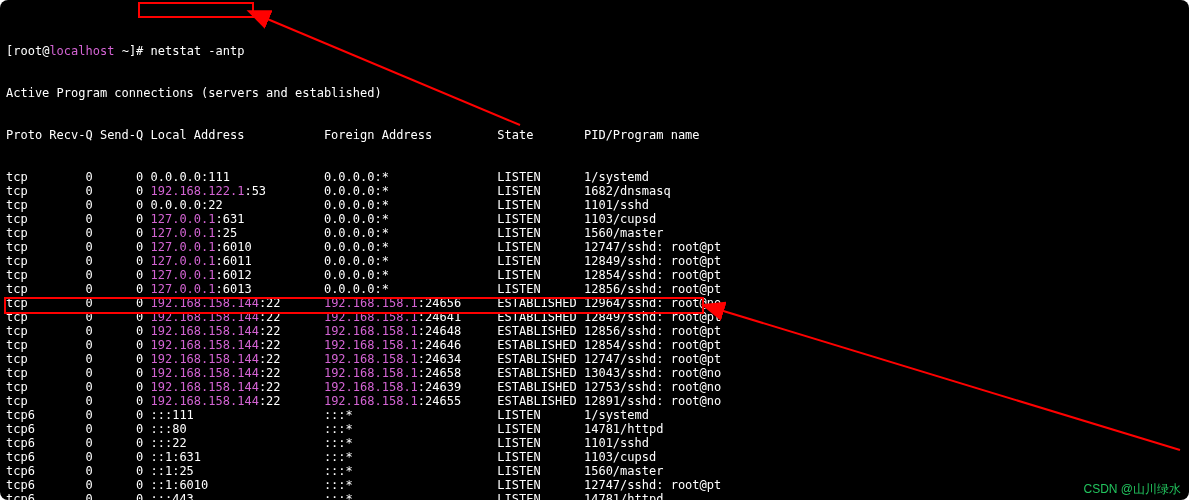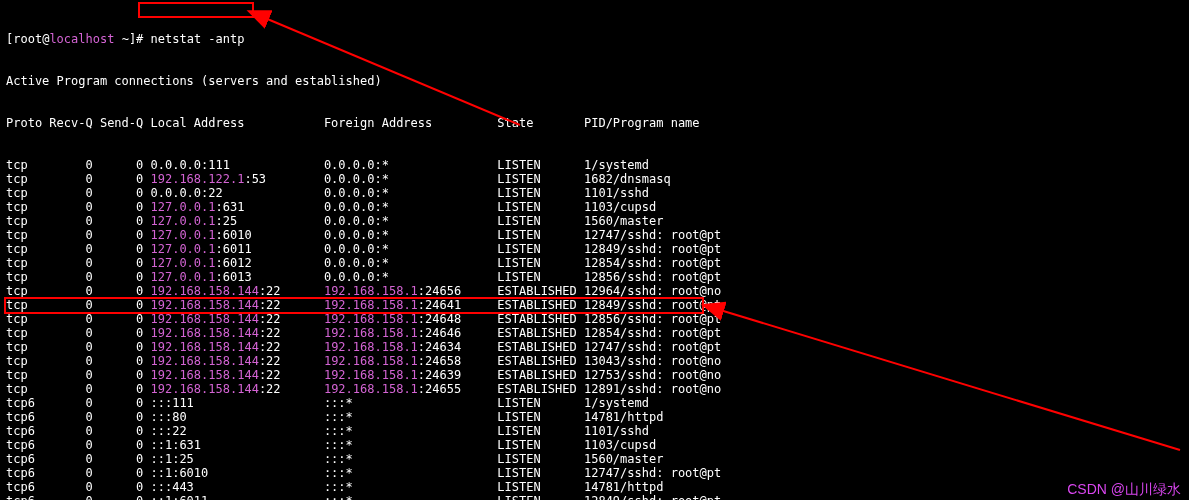--- a/index.html
+++ b/index.html
@@ -1,20 +1,20 @@
 <!DOCTYPE html>
 <html><head>
 <meta charset="utf-8">
 <style>
   html,body{margin:0;padding:0;background:#fff;width:1189px;height:500px;overflow:hidden;}
-  .term{position:relative;background:#000;color:#fff;font-family:Consolas,Monaco,monospace;font-size:12px;line-height:14px;padding:4px 6px;width:1189px;height:500px;box-sizing:border-box;white-space:pre;}
+  .term{position:relative;background:#000;color:#fff;font-family:Consolas,Monaco,monospace;font-size:12px;line-height:14px;padding:16px 6px;width:1189px;height:500px;box-sizing:border-box;white-space:pre;border-radius:8px;}
   .line{height:14px;}
   .mag{color:#d464d4;}
   .box{position:absolute;border:2px solid #f00;box-sizing:border-box;pointer-events:none;}
-  .watermark{position:absolute;right:8px;bottom:4px;font-family:Arial,sans-serif;font-size:14px;color:#d946ef;}
+  .watermark{position:absolute;right:8px;bottom:4px;font-family:Arial,sans-serif;font-size:12px;color:#22c55e;}
   .arrow{position:absolute;pointer-events:none;}
 </style>
 </head>
 <body>
 
 <div class="term">
   <div class="line">[<span>root</span>@<span class="mag">localhost</span> <span>~</span>]# <span>netstat -antp</span></div>
   <div class="line">Active Program connections (servers and established)</div>
   <div class="line" id="hdr">Proto Recv-Q Send-Q Local Address           Foreign Address         State       PID/Program name</div>
   <div id="rows"><div class="line">tcp&nbsp;&nbsp;&nbsp;&nbsp;&nbsp;&nbsp;&nbsp;&nbsp;0&nbsp;&nbsp;&nbsp;&nbsp;&nbsp;&nbsp;0&nbsp;0.0.0.0:111&nbsp;&nbsp;&nbsp;&nbsp;&nbsp;&nbsp;&nbsp;&nbsp;&nbsp;&nbsp;&nbsp;&nbsp;&nbsp;0.0.0.0:*&nbsp;&nbsp;&nbsp;&nbsp;&nbsp;&nbsp;&nbsp;&nbsp;&nbsp;&nbsp;&nbsp;&nbsp;&nbsp;&nbsp;&nbsp;LISTEN&nbsp;&nbsp;&nbsp;&nbsp;&nbsp;&nbsp;1/systemd</div><div class="line">tcp&nbsp;&nbsp;&nbsp;&nbsp;&nbsp;&nbsp;&nbsp;&nbsp;0&nbsp;&nbsp;&nbsp;&nbsp;&nbsp;&nbsp;0&nbsp;<span class="mag">192.168.122.1</span>:53&nbsp;&nbsp;&nbsp;&nbsp;&nbsp;&nbsp;&nbsp;&nbsp;0.0.0.0:*&nbsp;&nbsp;&nbsp;&nbsp;&nbsp;&nbsp;&nbsp;&nbsp;&nbsp;&nbsp;&nbsp;&nbsp;&nbsp;&nbsp;&nbsp;LISTEN&nbsp;&nbsp;&nbsp;&nbsp;&nbsp;&nbsp;1682/dnsmasq</div><div class="line">tcp&nbsp;&nbsp;&nbsp;&nbsp;&nbsp;&nbsp;&nbsp;&nbsp;0&nbsp;&nbsp;&nbsp;&nbsp;&nbsp;&nbsp;0&nbsp;0.0.0.0:22&nbsp;&nbsp;&nbsp;&nbsp;&nbsp;&nbsp;&nbsp;&nbsp;&nbsp;&nbsp;&nbsp;&nbsp;&nbsp;&nbsp;0.0.0.0:*&nbsp;&nbsp;&nbsp;&nbsp;&nbsp;&nbsp;&nbsp;&nbsp;&nbsp;&nbsp;&nbsp;&nbsp;&nbsp;&nbsp;&nbsp;LISTEN&nbsp;&nbsp;&nbsp;&nbsp;&nbsp;&nbsp;1101/sshd</div><div class="line">tcp&nbsp;&nbsp;&nbsp;&nbsp;&nbsp;&nbsp;&nbsp;&nbsp;0&nbsp;&nbsp;&nbsp;&nbsp;&nbsp;&nbsp;0&nbsp;<span class="mag">127.0.0.1</span>:631&nbsp;&nbsp;&nbsp;&nbsp;&nbsp;&nbsp;&nbsp;&nbsp;&nbsp;&nbsp;&nbsp;0.0.0.0:*&nbsp;&nbsp;&nbsp;&nbsp;&nbsp;&nbsp;&nbsp;&nbsp;&nbsp;&nbsp;&nbsp;&nbsp;&nbsp;&nbsp;&nbsp;LISTEN&nbsp;&nbsp;&nbsp;&nbsp;&nbsp;&nbsp;1103/cupsd</div><div class="line">tcp&nbsp;&nbsp;&nbsp;&nbsp;&nbsp;&nbsp;&nbsp;&nbsp;0&nbsp;&nbsp;&nbsp;&nbsp;&nbsp;&nbsp;0&nbsp;<span class="mag">127.0.0.1</span>:25&nbsp;&nbsp;&nbsp;&nbsp;&nbsp;&nbsp;&nbsp;&nbsp;&nbsp;&nbsp;&nbsp;&nbsp;0.0.0.0:*&nbsp;&nbsp;&nbsp;&nbsp;&nbsp;&nbsp;&nbsp;&nbsp;&nbsp;&nbsp;&nbsp;&nbsp;&nbsp;&nbsp;&nbsp;LISTEN&nbsp;&nbsp;&nbsp;&nbsp;&nbsp;&nbsp;1560/master</div><div class="line">tcp&nbsp;&nbsp;&nbsp;&nbsp;&nbsp;&nbsp;&nbsp;&nbsp;0&nbsp;&nbsp;&nbsp;&nbsp;&nbsp;&nbsp;0&nbsp;<span class="mag">127.0.0.1</span>:6010&nbsp;&nbsp;&nbsp;&nbsp;&nbsp;&nbsp;&nbsp;&nbsp;&nbsp;&nbsp;0.0.0.0:*&nbsp;&nbsp;&nbsp;&nbsp;&nbsp;&nbsp;&nbsp;&nbsp;&nbsp;&nbsp;&nbsp;&nbsp;&nbsp;&nbsp;&nbsp;LISTEN&nbsp;&nbsp;&nbsp;&nbsp;&nbsp;&nbsp;12747/sshd: root@pt</div><div class="line">tcp&nbsp;&nbsp;&nbsp;&nbsp;&nbsp;&nbsp;&nbsp;&nbsp;0&nbsp;&nbsp;&nbsp;&nbsp;&nbsp;&nbsp;0&nbsp;<span class="mag">127.0.0.1</span>:6011&nbsp;&nbsp;&nbsp;&nbsp;&nbsp;&nbsp;&nbsp;&nbsp;&nbsp;&nbsp;0.0.0.0:*&nbsp;&nbsp;&nbsp;&nbsp;&nbsp;&nbsp;&nbsp;&nbsp;&nbsp;&nbsp;&nbsp;&nbsp;&nbsp;&nbsp;&nbsp;LISTEN&nbsp;&nbsp;&nbsp;&nbsp;&nbsp;&nbsp;12849/sshd: root@pt</div><div class="line">tcp&nbsp;&nbsp;&nbsp;&nbsp;&nbsp;&nbsp;&nbsp;&nbsp;0&nbsp;&nbsp;&nbsp;&nbsp;&nbsp;&nbsp;0&nbsp;<span class="mag">127.0.0.1</span>:6012&nbsp;&nbsp;&nbsp;&nbsp;&nbsp;&nbsp;&nbsp;&nbsp;&nbsp;&nbsp;0.0.0.0:*&nbsp;&nbsp;&nbsp;&nbsp;&nbsp;&nbsp;&nbsp;&nbsp;&nbsp;&nbsp;&nbsp;&nbsp;&nbsp;&nbsp;&nbsp;LISTEN&nbsp;&nbsp;&nbsp;&nbsp;&nbsp;&nbsp;12854/sshd: root@pt</div><div class="line">tcp&nbsp;&nbsp;&nbsp;&nbsp;&nbsp;&nbsp;&nbsp;&nbsp;0&nbsp;&nbsp;&nbsp;&nbsp;&nbsp;&nbsp;0&nbsp;<span class="mag">127.0.0.1</span>:6013&nbsp;&nbsp;&nbsp;&nbsp;&nbsp;&nbsp;&nbsp;&nbsp;&nbsp;&nbsp;0.0.0.0:*&nbsp;&nbsp;&nbsp;&nbsp;&nbsp;&nbsp;&nbsp;&nbsp;&nbsp;&nbsp;&nbsp;&nbsp;&nbsp;&nbsp;&nbsp;LISTEN&nbsp;&nbsp;&nbsp;&nbsp;&nbsp;&nbsp;12856/sshd: root@pt</div><div class="line">tcp&nbsp;&nbsp;&nbsp;&nbsp;&nbsp;&nbsp;&nbsp;&nbsp;0&nbsp;&nbsp;&nbsp;&nbsp;&nbsp;&nbsp;0&nbsp;<span class="mag">192.168.158.144</span>:22&nbsp;&nbsp;&nbsp;&nbsp;&nbsp;&nbsp;<span class="mag">192.168.158.1</span>:24656&nbsp;&nbsp;&nbsp;&nbsp;&nbsp;ESTABLISHED&nbsp;12964/sshd: root@no</div><div class="line">tcp&nbsp;&nbsp;&nbsp;&nbsp;&nbsp;&nbsp;&nbsp;&nbsp;0&nbsp;&nbsp;&nbsp;&nbsp;&nbsp;&nbsp;0&nbsp;<span class="mag">192.168.158.144</span>:22&nbsp;&nbsp;&nbsp;&nbsp;&nbsp;&nbsp;<span class="mag">192.168.158.1</span>:24641&nbsp;&nbsp;&nbsp;&nbsp;&nbsp;ESTABLISHED&nbsp;12849/sshd: root@pt</div><div class="line">tcp&nbsp;&nbsp;&nbsp;&nbsp;&nbsp;&nbsp;&nbsp;&nbsp;0&nbsp;&nbsp;&nbsp;&nbsp;&nbsp;&nbsp;0&nbsp;<span class="mag">192.168.158.144</span>:22&nbsp;&nbsp;&nbsp;&nbsp;&nbsp;&nbsp;<span class="mag">192.168.158.1</span>:24648&nbsp;&nbsp;&nbsp;&nbsp;&nbsp;ESTABLISHED&nbsp;12856/sshd: root@pt</div><div class="line">tcp&nbsp;&nbsp;&nbsp;&nbsp;&nbsp;&nbsp;&nbsp;&nbsp;0&nbsp;&nbsp;&nbsp;&nbsp;&nbsp;&nbsp;0&nbsp;<span class="mag">192.168.158.144</span>:22&nbsp;&nbsp;&nbsp;&nbsp;&nbsp;&nbsp;<span class="mag">192.168.158.1</span>:24646&nbsp;&nbsp;&nbsp;&nbsp;&nbsp;ESTABLISHED&nbsp;12854/sshd: root@pt</div><div class="line">tcp&nbsp;&nbsp;&nbsp;&nbsp;&nbsp;&nbsp;&nbsp;&nbsp;0&nbsp;&nbsp;&nbsp;&nbsp;&nbsp;&nbsp;0&nbsp;<span class="mag">192.168.158.144</span>:22&nbsp;&nbsp;&nbsp;&nbsp;&nbsp;&nbsp;<span class="mag">192.168.158.1</span>:24634&nbsp;&nbsp;&nbsp;&nbsp;&nbsp;ESTABLISHED&nbsp;12747/sshd: root@pt</div><div class="line">tcp&nbsp;&nbsp;&nbsp;&nbsp;&nbsp;&nbsp;&nbsp;&nbsp;0&nbsp;&nbsp;&nbsp;&nbsp;&nbsp;&nbsp;0&nbsp;<span class="mag">192.168.158.144</span>:22&nbsp;&nbsp;&nbsp;&nbsp;&nbsp;&nbsp;<span class="mag">192.168.158.1</span>:24658&nbsp;&nbsp;&nbsp;&nbsp;&nbsp;ESTABLISHED&nbsp;13043/sshd: root@no</div><div class="line">tcp&nbsp;&nbsp;&nbsp;&nbsp;&nbsp;&nbsp;&nbsp;&nbsp;0&nbsp;&nbsp;&nbsp;&nbsp;&nbsp;&nbsp;0&nbsp;<span class="mag">192.168.158.144</span>:22&nbsp;&nbsp;&nbsp;&nbsp;&nbsp;&nbsp;<span class="mag">192.168.158.1</span>:24639&nbsp;&nbsp;&nbsp;&nbsp;&nbsp;ESTABLISHED&nbsp;12753/sshd: root@no</div><div class="line">tcp&nbsp;&nbsp;&nbsp;&nbsp;&nbsp;&nbsp;&nbsp;&nbsp;0&nbsp;&nbsp;&nbsp;&nbsp;&nbsp;&nbsp;0&nbsp;<span class="mag">192.168.158.144</span>:22&nbsp;&nbsp;&nbsp;&nbsp;&nbsp;&nbsp;<span class="mag">192.168.158.1</span>:24655&nbsp;&nbsp;&nbsp;&nbsp;&nbsp;ESTABLISHED&nbsp;12891/sshd: root@no</div><div class="line">tcp6&nbsp;&nbsp;&nbsp;&nbsp;&nbsp;&nbsp;&nbsp;0&nbsp;&nbsp;&nbsp;&nbsp;&nbsp;&nbsp;0&nbsp;:::111&nbsp;&nbsp;&nbsp;&nbsp;&nbsp;&nbsp;&nbsp;&nbsp;&nbsp;&nbsp;&nbsp;&nbsp;&nbsp;&nbsp;&nbsp;&nbsp;&nbsp;&nbsp;:::*&nbsp;&nbsp;&nbsp;&nbsp;&nbsp;&nbsp;&nbsp;&nbsp;&nbsp;&nbsp;&nbsp;&nbsp;&nbsp;&nbsp;&nbsp;&nbsp;&nbsp;&nbsp;&nbsp;&nbsp;LISTEN&nbsp;&nbsp;&nbsp;&nbsp;&nbsp;&nbsp;1/systemd</div><div class="line">tcp6&nbsp;&nbsp;&nbsp;&nbsp;&nbsp;&nbsp;&nbsp;0&nbsp;&nbsp;&nbsp;&nbsp;&nbsp;&nbsp;0&nbsp;:::80&nbsp;&nbsp;&nbsp;&nbsp;&nbsp;&nbsp;&nbsp;&nbsp;&nbsp;&nbsp;&nbsp;&nbsp;&nbsp;&nbsp;&nbsp;&nbsp;&nbsp;&nbsp;&nbsp;:::*&nbsp;&nbsp;&nbsp;&nbsp;&nbsp;&nbsp;&nbsp;&nbsp;&nbsp;&nbsp;&nbsp;&nbsp;&nbsp;&nbsp;&nbsp;&nbsp;&nbsp;&nbsp;&nbsp;&nbsp;LISTEN&nbsp;&nbsp;&nbsp;&nbsp;&nbsp;&nbsp;14781/httpd</div><div class="line">tcp6&nbsp;&nbsp;&nbsp;&nbsp;&nbsp;&nbsp;&nbsp;0&nbsp;&nbsp;&nbsp;&nbsp;&nbsp;&nbsp;0&nbsp;:::22&nbsp;&nbsp;&nbsp;&nbsp;&nbsp;&nbsp;&nbsp;&nbsp;&nbsp;&nbsp;&nbsp;&nbsp;&nbsp;&nbsp;&nbsp;&nbsp;&nbsp;&nbsp;&nbsp;:::*&nbsp;&nbsp;&nbsp;&nbsp;&nbsp;&nbsp;&nbsp;&nbsp;&nbsp;&nbsp;&nbsp;&nbsp;&nbsp;&nbsp;&nbsp;&nbsp;&nbsp;&nbsp;&nbsp;&nbsp;LISTEN&nbsp;&nbsp;&nbsp;&nbsp;&nbsp;&nbsp;1101/sshd</div><div class="line">tcp6&nbsp;&nbsp;&nbsp;&nbsp;&nbsp;&nbsp;&nbsp;0&nbsp;&nbsp;&nbsp;&nbsp;&nbsp;&nbsp;0&nbsp;::1:631&nbsp;&nbsp;&nbsp;&nbsp;&nbsp;&nbsp;&nbsp;&nbsp;&nbsp;&nbsp;&nbsp;&nbsp;&nbsp;&nbsp;&nbsp;&nbsp;&nbsp;:::*&nbsp;&nbsp;&nbsp;&nbsp;&nbsp;&nbsp;&nbsp;&nbsp;&nbsp;&nbsp;&nbsp;&nbsp;&nbsp;&nbsp;&nbsp;&nbsp;&nbsp;&nbsp;&nbsp;&nbsp;LISTEN&nbsp;&nbsp;&nbsp;&nbsp;&nbsp;&nbsp;1103/cupsd</div><div class="line">tcp6&nbsp;&nbsp;&nbsp;&nbsp;&nbsp;&nbsp;&nbsp;0&nbsp;&nbsp;&nbsp;&nbsp;&nbsp;&nbsp;0&nbsp;::1:25&nbsp;&nbsp;&nbsp;&nbsp;&nbsp;&nbsp;&nbsp;&nbsp;&nbsp;&nbsp;&nbsp;&nbsp;&nbsp;&nbsp;&nbsp;&nbsp;&nbsp;&nbsp;:::*&nbsp;&nbsp;&nbsp;&nbsp;&nbsp;&nbsp;&nbsp;&nbsp;&nbsp;&nbsp;&nbsp;&nbsp;&nbsp;&nbsp;&nbsp;&nbsp;&nbsp;&nbsp;&nbsp;&nbsp;LISTEN&nbsp;&nbsp;&nbsp;&nbsp;&nbsp;&nbsp;1560/master</div><div class="line">tcp6&nbsp;&nbsp;&nbsp;&nbsp;&nbsp;&nbsp;&nbsp;0&nbsp;&nbsp;&nbsp;&nbsp;&nbsp;&nbsp;0&nbsp;::1:6010&nbsp;&nbsp;&nbsp;&nbsp;&nbsp;&nbsp;&nbsp;&nbsp;&nbsp;&nbsp;&nbsp;&nbsp;&nbsp;&nbsp;&nbsp;&nbsp;:::*&nbsp;&nbsp;&nbsp;&nbsp;&nbsp;&nbsp;&nbsp;&nbsp;&nbsp;&nbsp;&nbsp;&nbsp;&nbsp;&nbsp;&nbsp;&nbsp;&nbsp;&nbsp;&nbsp;&nbsp;LISTEN&nbsp;&nbsp;&nbsp;&nbsp;&nbsp;&nbsp;12747/sshd: root@pt</div><div class="line">tcp6&nbsp;&nbsp;&nbsp;&nbsp;&nbsp;&nbsp;&nbsp;0&nbsp;&nbsp;&nbsp;&nbsp;&nbsp;&nbsp;0&nbsp;:::443&nbsp;&nbsp;&nbsp;&nbsp;&nbsp;&nbsp;&nbsp;&nbsp;&nbsp;&nbsp;&nbsp;&nbsp;&nbsp;&nbsp;&nbsp;&nbsp;&nbsp;&nbsp;:::*&nbsp;&nbsp;&nbsp;&nbsp;&nbsp;&nbsp;&nbsp;&nbsp;&nbsp;&nbsp;&nbsp;&nbsp;&nbsp;&nbsp;&nbsp;&nbsp;&nbsp;&nbsp;&nbsp;&nbsp;LISTEN&nbsp;&nbsp;&nbsp;&nbsp;&nbsp;&nbsp;14781/httpd</div><div class="line">tcp6&nbsp;&nbsp;&nbsp;&nbsp;&nbsp;&nbsp;&nbsp;0&nbsp;&nbsp;&nbsp;&nbsp;&nbsp;&nbsp;0&nbsp;::1:6011&nbsp;&nbsp;&nbsp;&nbsp;&nbsp;&nbsp;&nbsp;&nbsp;&nbsp;&nbsp;&nbsp;&nbsp;&nbsp;&nbsp;&nbsp;&nbsp;:::*&nbsp;&nbsp;&nbsp;&nbsp;&nbsp;&nbsp;&nbsp;&nbsp;&nbsp;&nbsp;&nbsp;&nbsp;&nbsp;&nbsp;&nbsp;&nbsp;&nbsp;&nbsp;&nbsp;&nbsp;LISTEN&nbsp;&nbsp;&nbsp;&nbsp;&nbsp;&nbsp;12849/sshd: root@pt</div></div>

